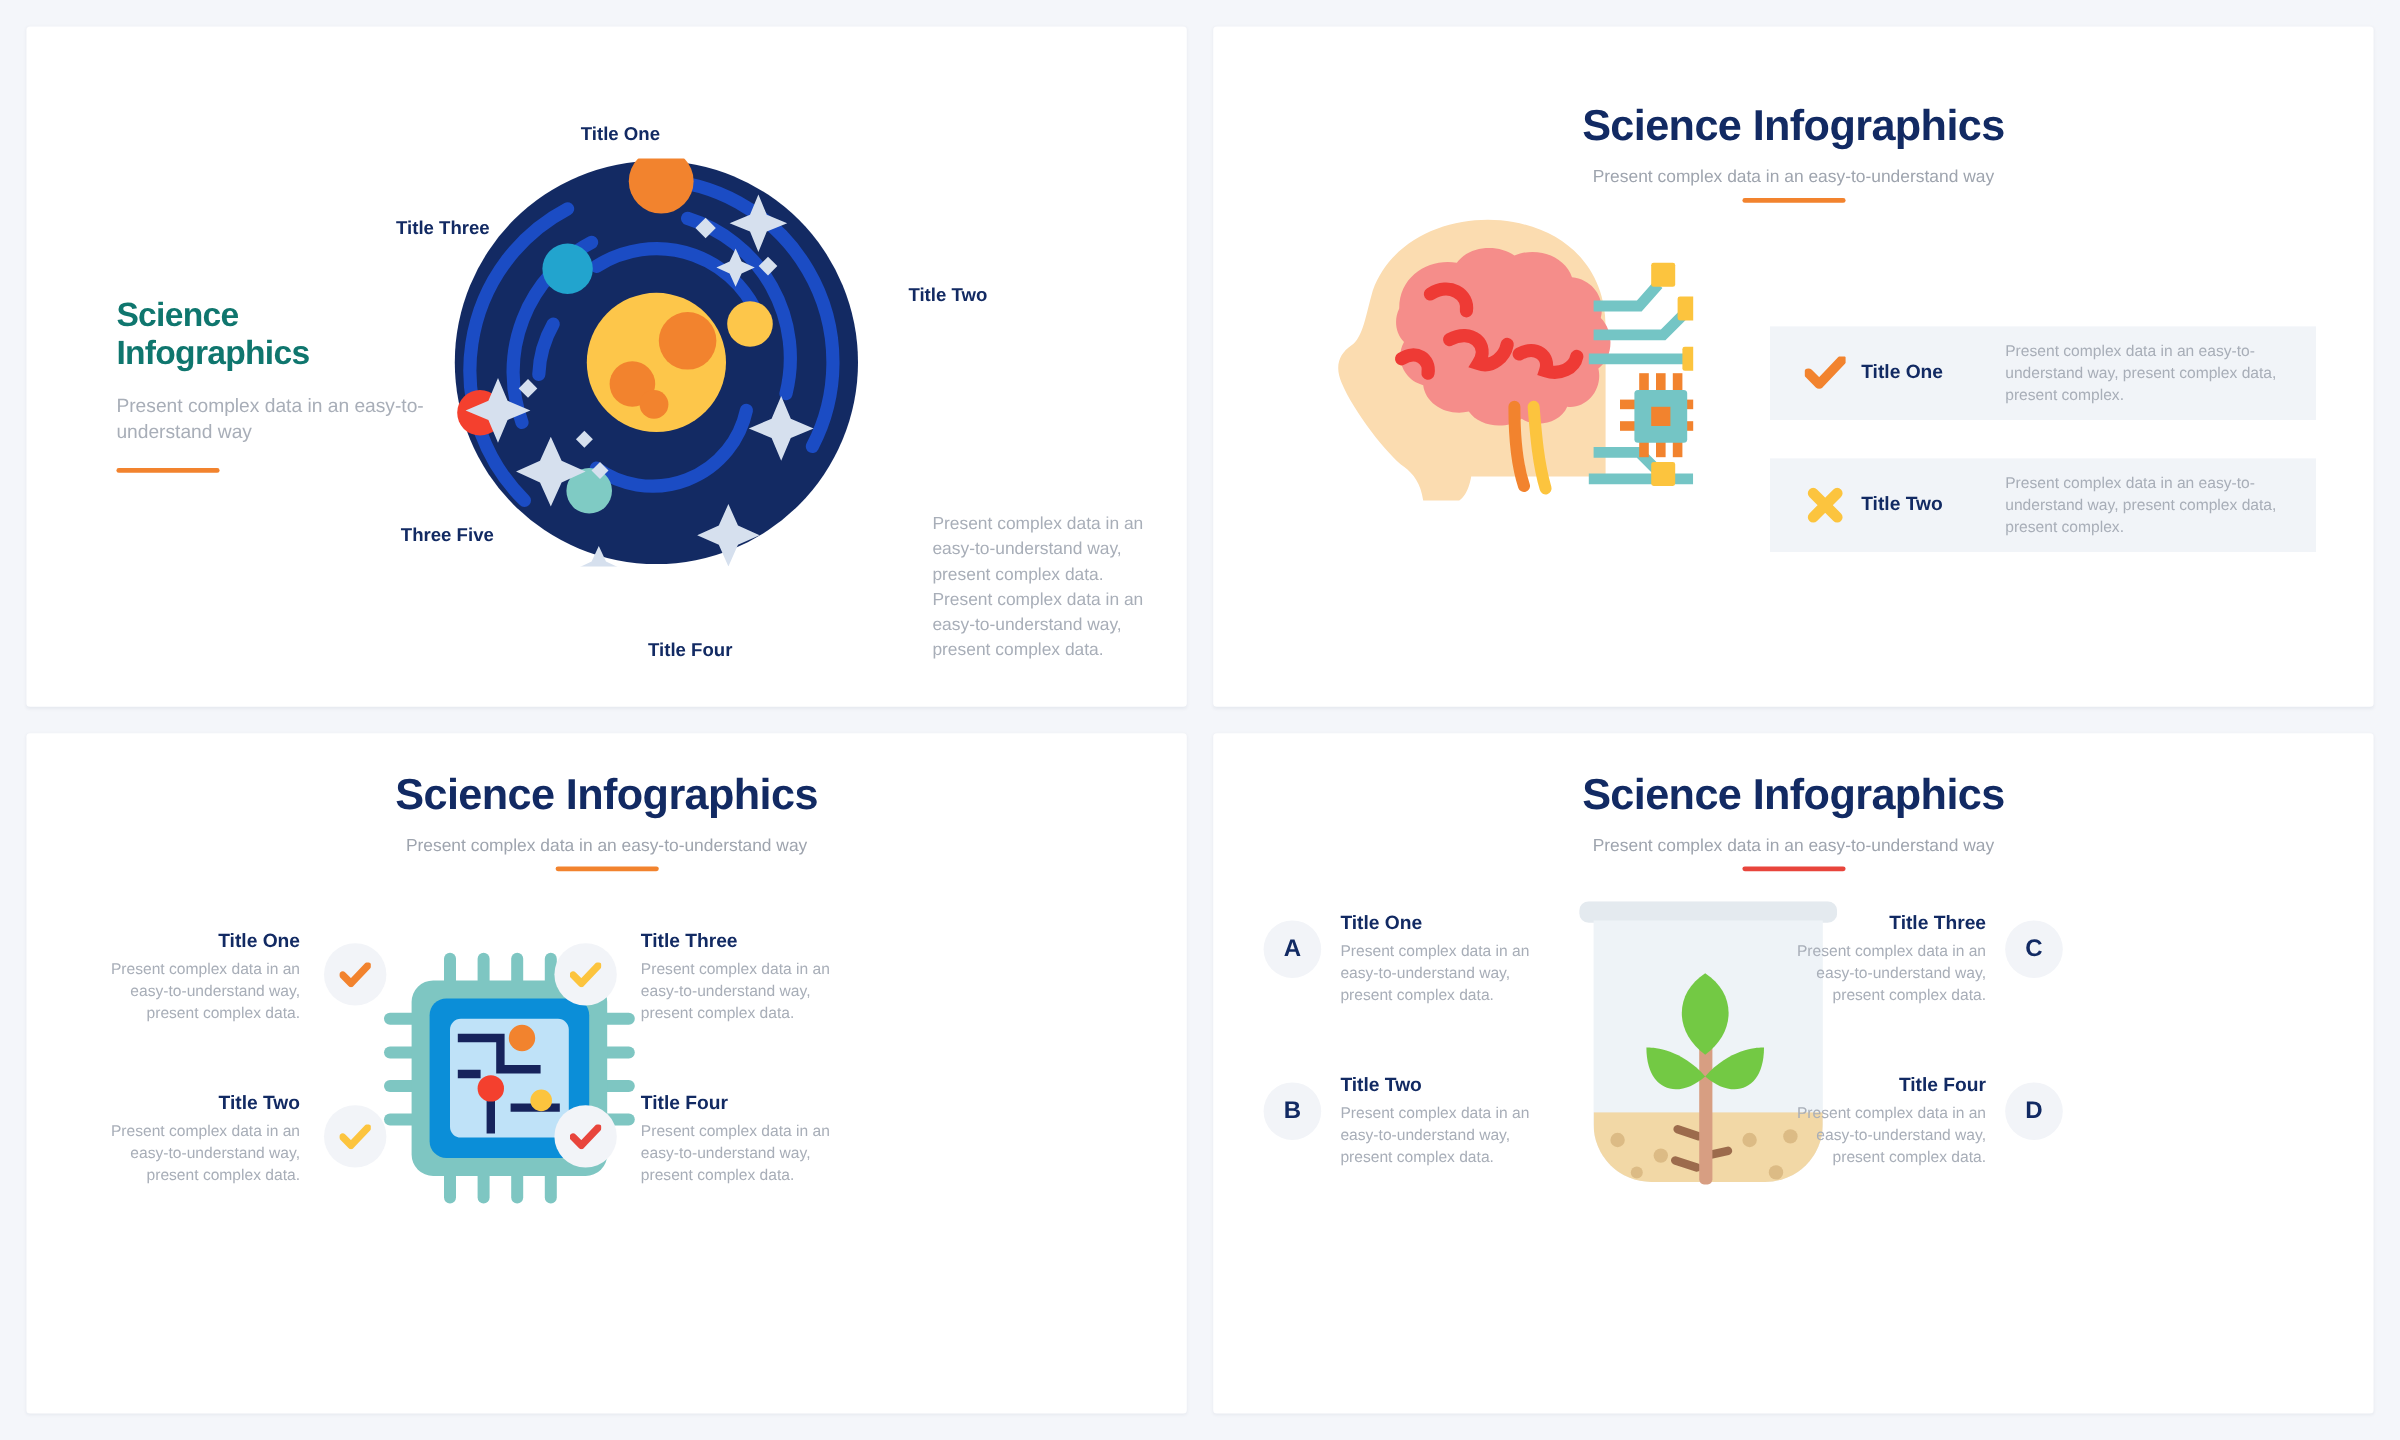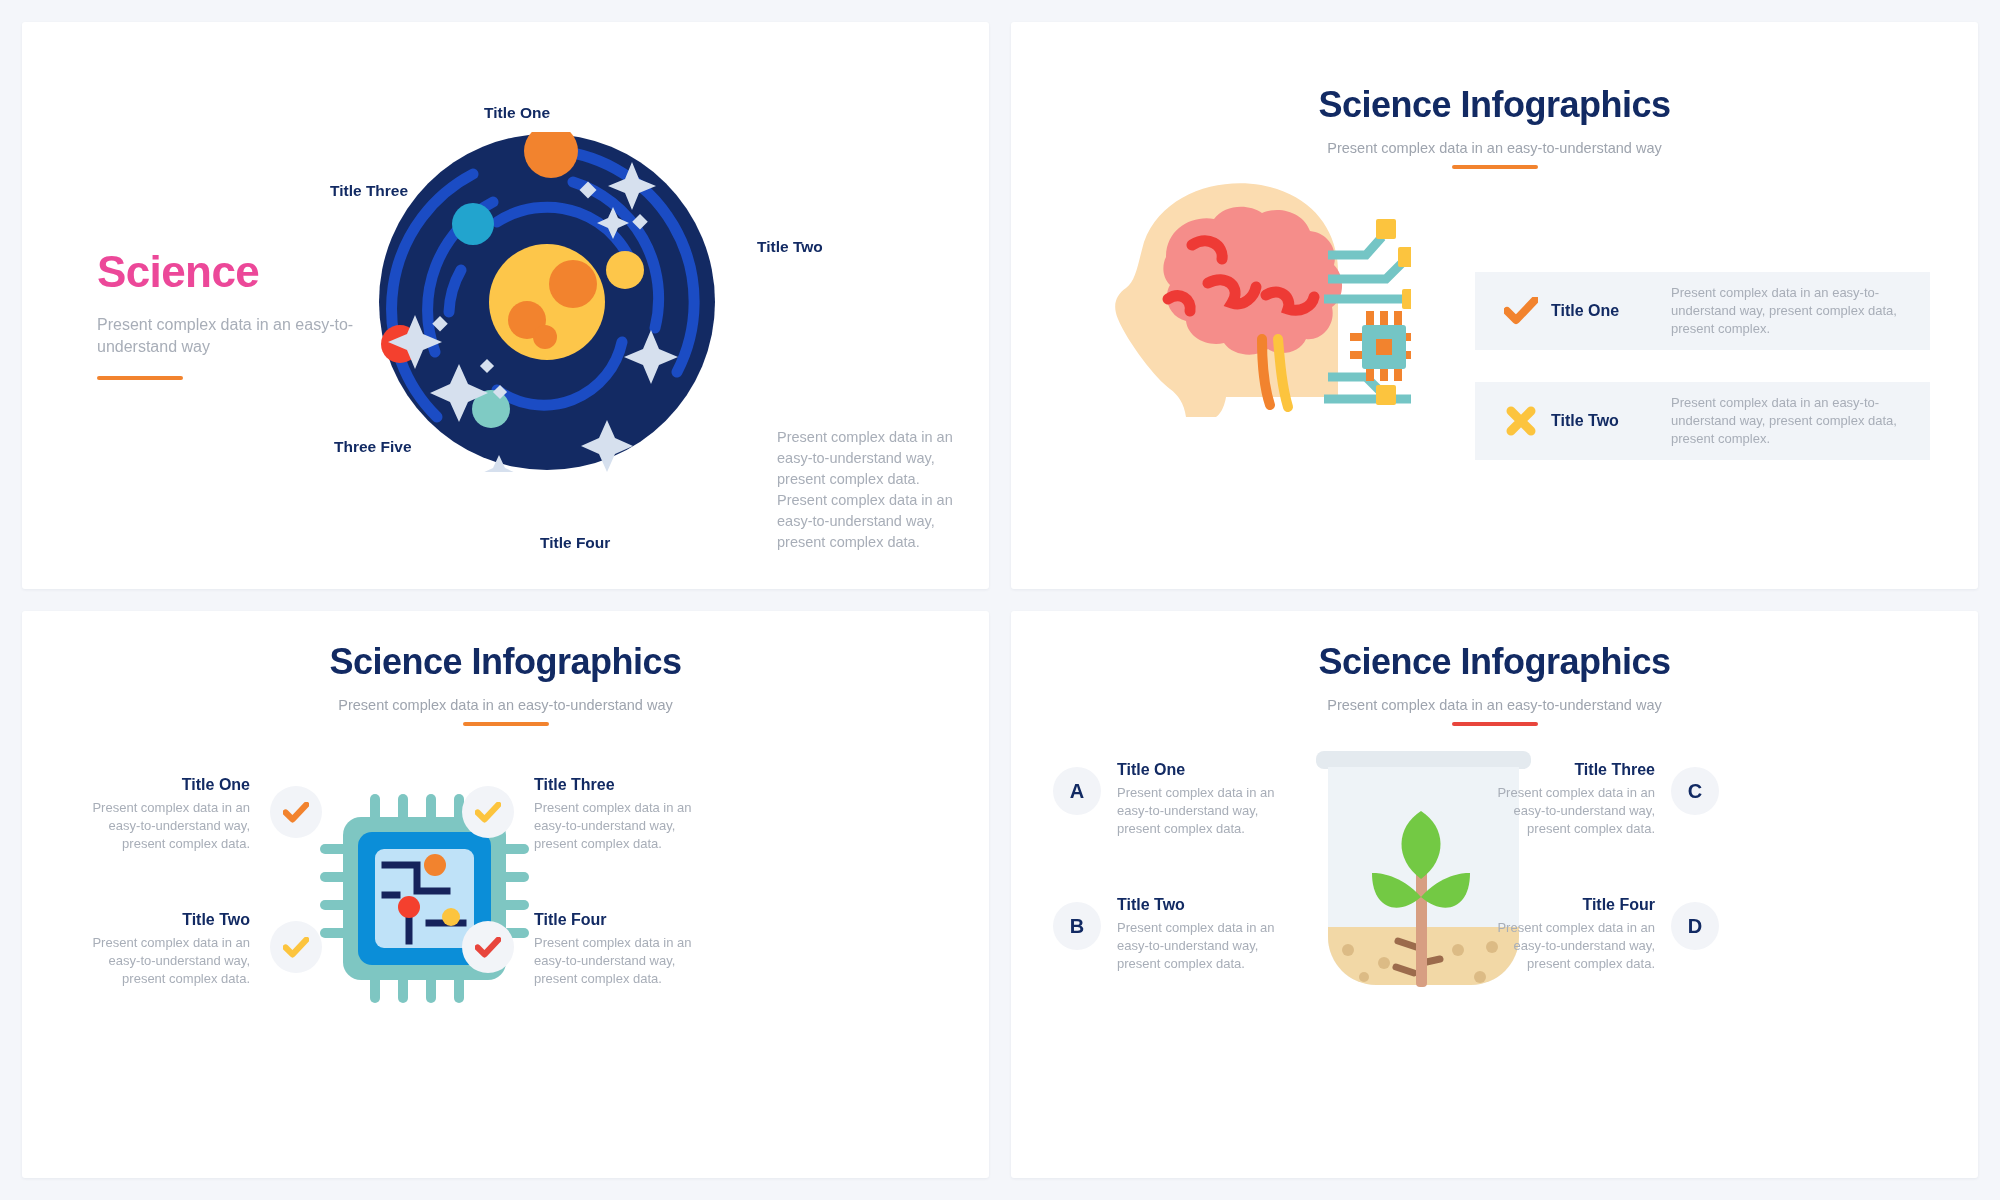--- a/index.html
+++ b/index.html
@@ -37,21 +37,21 @@
     text-align: center;
   }
   .rule { height: 4px; border-radius: 2px; margin: 9px auto 0; }
 
   .tt { color: #122a63; font-weight: bold; }
   .bd { color: #a8aeb8; line-height: 1.38; }
 
   
   .s1-left { position: absolute; left: 75px; top: 225px; width: 270px; }
   .s1-left .h1 {
-    font-size: 44px; font-weight: bold; color: #ec4899;
+    font-size: 28px; font-weight: bold; color: #0f766e;
     line-height: 1.12; letter-spacing: -0.6px;
   }
   .s1-left .sub { margin-top: 18px; font-size: 16px; color: #a8aeb8; line-height: 1.38; }
   .s1-left .rule2 { width: 86px; height: 4px; background: #f2832e; border-radius:2px; margin-top: 18px; }
 
   .s1-art { position: absolute; left: 355px; top: 110px; width: 340px; height: 340px; }
   .s1-para {
     position: absolute; left: 755px; top: 405px; width: 185px;
     font-size: 14.5px; color: #a8aeb8; line-height: 1.45;
   }
@@ -138,20 +138,21 @@
 </head>
 <body>
 
 <div class="grid">
 
   <div class="slide">
 
     <div class="s1-left">
       <div class="h1">
         <span>Science</span><br>
+        <span>Infographics</span>
       </div>
       <div class="sub">Present complex data in an easy-to-understand way</div>
       <div class="rule2"></div>
     </div>
 
     <div class="s1-art">
       <svg viewBox="0 0 340 340" width="340" height="340">
         <circle cx="170" cy="170" r="168" fill="#132a63"></circle>
         <g fill="none" stroke="#1b4cc4" stroke-width="11" stroke-linecap="round">
           <path d="M170 18 A152 152 0 0 1 300 240"></path>

